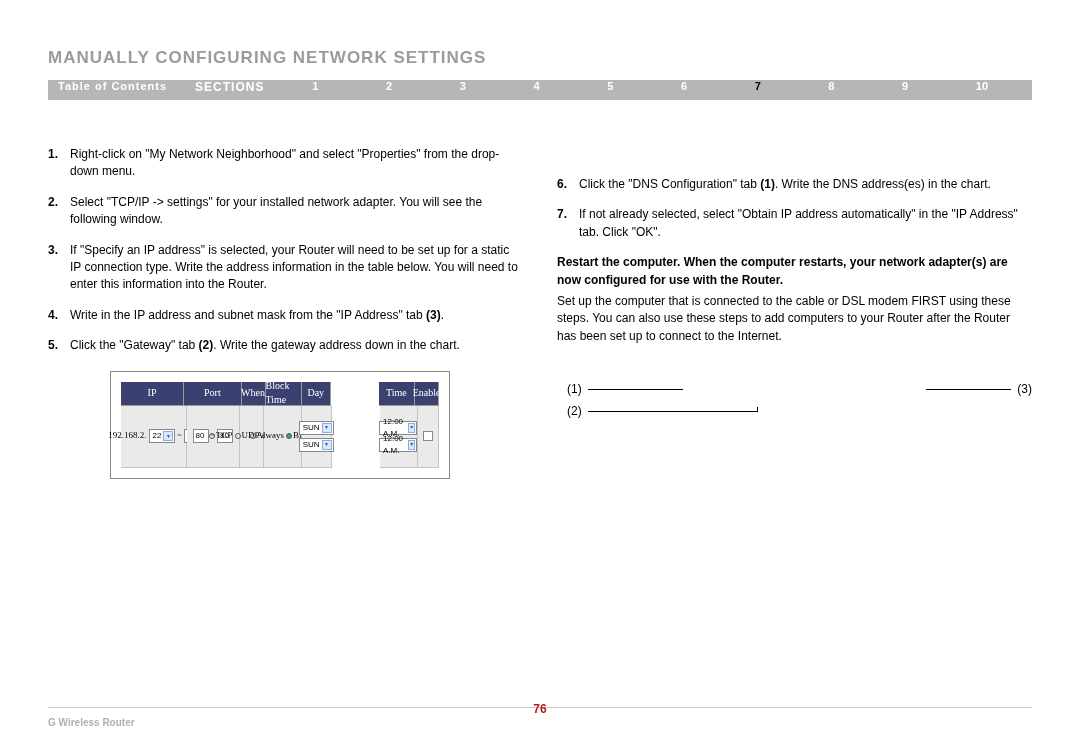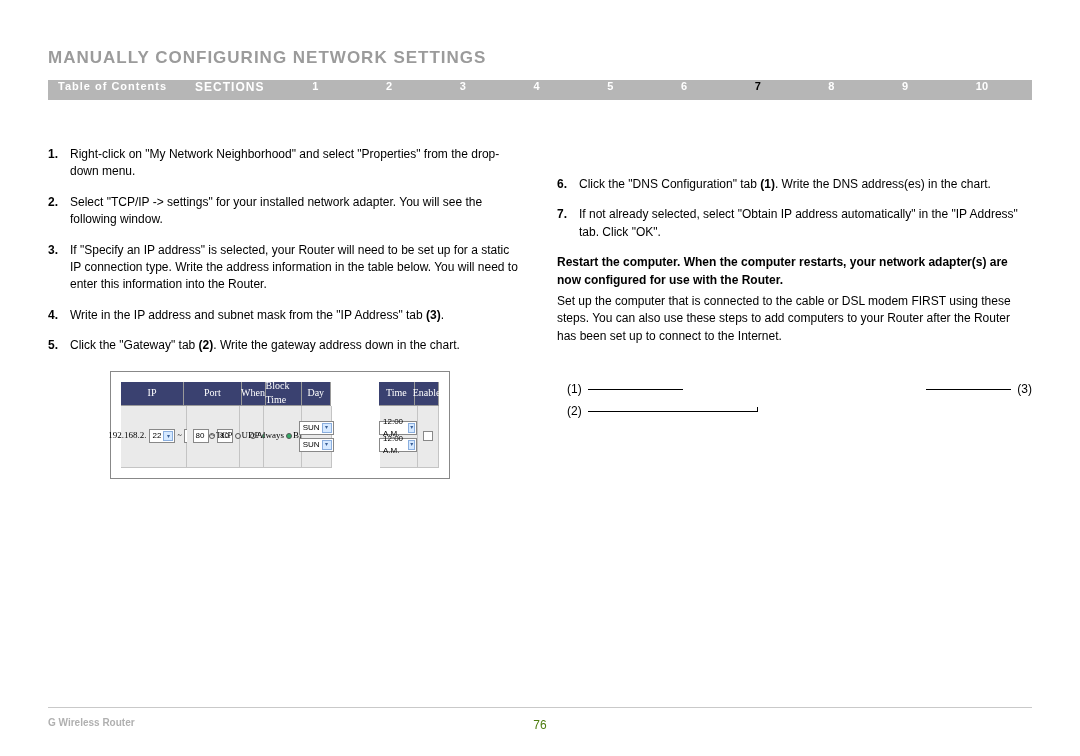--- a/index.html
+++ b/index.html
@@ -228,25 +228,25 @@
     position: absolute;
     left: 48px;
     bottom: 28px;
     font-size: 10px;
     color: #b0b0b0;
     font-weight: bold;
   }
   .page-num {
     position: absolute;
     left: 50%;
-    bottom: 24px;
+    bottom: 40px;
     transform: translateX(-50%);
     font-size: 12px;
-    font-weight: normal;
-    color: #4d7c0f;
+    font-weight: bold;
+    color: #b91c1c;
   }
 </style>
 </head>
 <body>
 
 <div class="page">
 
   <div class="title">MANUALLY CONFIGURING NETWORK SETTINGS</div>
 
   <div class="navbar">

